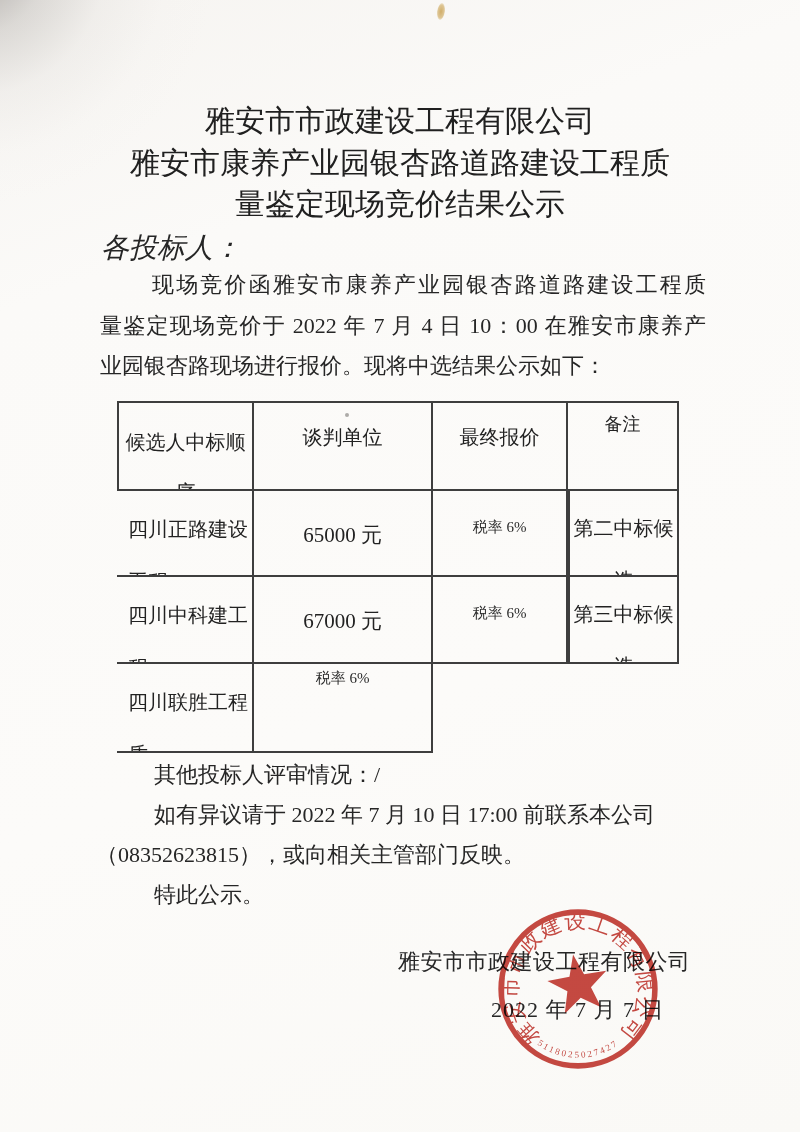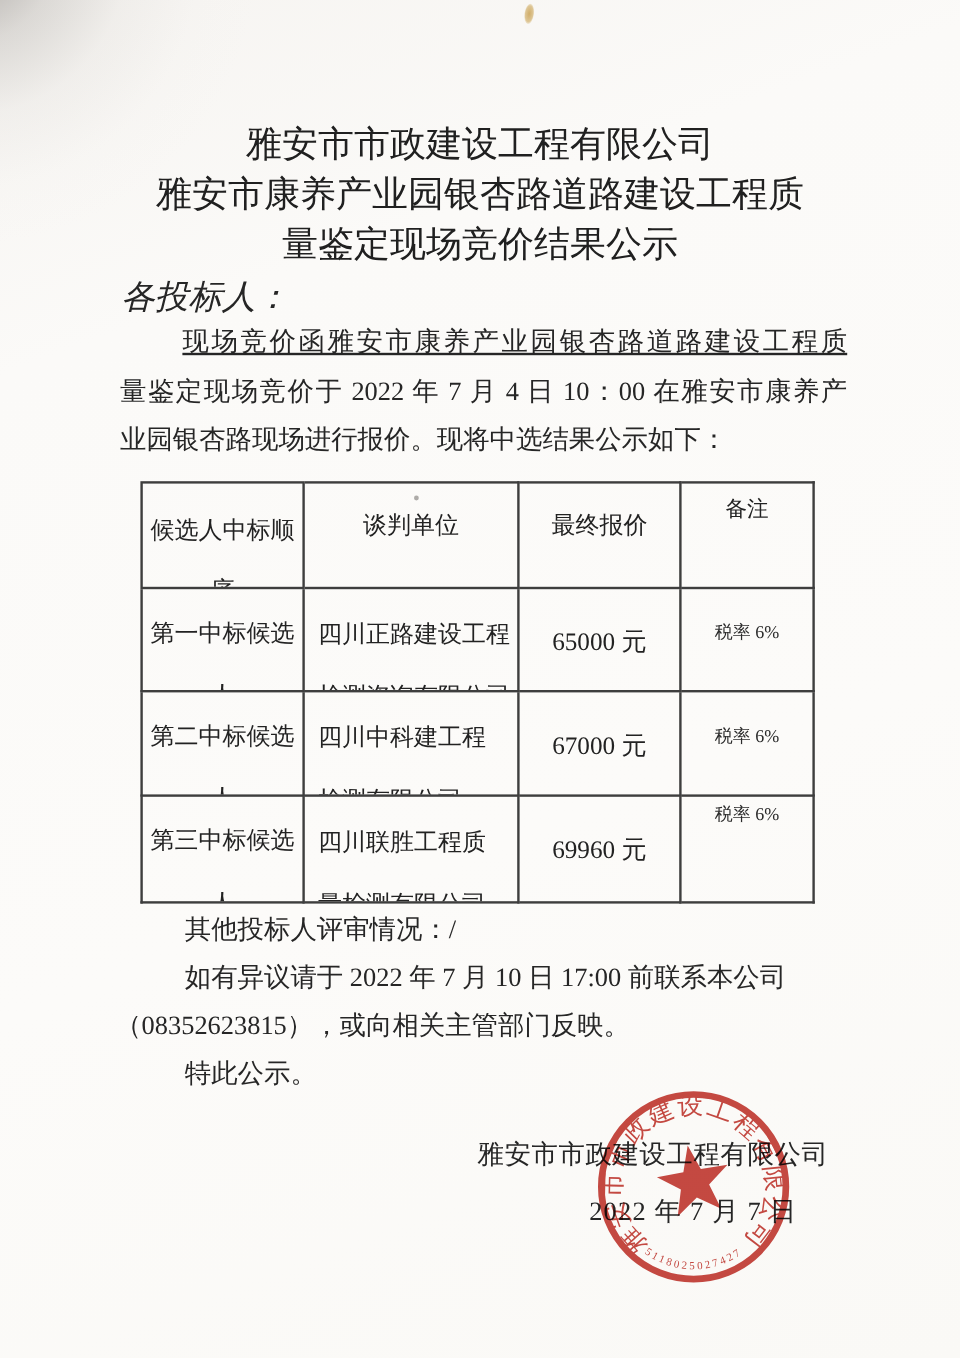--- a/index.html
+++ b/index.html
@@ -14,21 +14,21 @@
   .speck-top{position:absolute;left:437px;top:3px;width:8px;height:17px;border-radius:50%;
     background:radial-gradient(ellipse at center,#c9a050 0%,#d9bd84 55%,transparent 78%);
     transform:rotate(8deg);opacity:.85;}
   .speck-dot{position:absolute;left:345px;top:413px;width:4px;height:4px;border-radius:50%;background:#6e6a66;opacity:.55;}
 
   .title{position:absolute;left:0;top:100px;width:800px;text-align:center;
     font-size:30px;line-height:41.5px;color:#202020;}
   .salutation{position:absolute;left:101px;top:229px;font-size:28px;font-style:italic;}
   .bodytext{position:absolute;left:100px;top:265px;width:606px;font-size:22px;line-height:40.6px;}
   .bodytext .jline{text-align:justify;text-align-last:justify;}
-  .bodytext .indent{text-indent:52px;text-decoration:underline;}
+  .bodytext .indent{text-indent:52px;}
 
   .bid-table{position:absolute;left:117px;top:401px;width:562px;
     display:grid;grid-template-columns:137px 179px 135px 111px;grid-template-rows:90px 86px 87px 89px;
     font-size:20px;color:#222;border-radius:23px;}
   .cell{border-right:2px solid #3e3e3e;border-bottom:2px solid #3e3e3e;box-sizing:border-box;overflow:hidden;}
   .cell.c0{border-left:2px solid #3e3e3e;}
   .cell.r0{border-top:2px solid #3e3e3e;}
   .hc{text-align:center;padding-top:21px;}
   .hc.rank{padding-top:14px;line-height:50px;}
   .hc.note{padding-top:9px;font-size:18px;}
@@ -76,24 +76,20 @@
   <div class="bid-table">
 
     <div class="cell c0 r0 hc rank">
       <div>候选人中标顺</div>
       <div>序</div>
     </div>
     <div class="cell r0 hc">谈判单位</div>
     <div class="cell r0 hc">最终报价</div>
     <div class="cell r0 hc note">备注</div>
 
-    <div class="cell c0 rankc">
-      <div>第一中标候选</div>
-      <div>人</div>
-    </div>
     <div class="cell unitc">
       <div>四川正路建设工程</div>
       <div>检测咨询有限公司</div>
     </div>
     <div class="cell pricec">65000 元</div>
     <div class="cell notec mid">税率 6%</div>
 
     <div class="cell c0 rankc">
       <div>第二中标候选</div>
       <div>人</div>
@@ -106,21 +102,20 @@
     <div class="cell notec mid">税率 6%</div>
 
     <div class="cell c0 rankc">
       <div>第三中标候选</div>
       <div>人</div>
     </div>
     <div class="cell unitc">
       <div>四川联胜工程质</div>
       <div>量检测有限公司</div>
     </div>
-    <div class="cell pricec">69960 元</div>
     <div class="cell notec top">税率 6%</div>
   </div>
 
   <div class="line-other">其他投标人评审情况：/</div>
   <div class="line-obj1">如有异议请于 2022 年 7 月 10 日 17:00 前联系本公司</div>
   <div class="line-obj2">（08352623815），或向相关主管部门反映。</div>
   <div class="line-close">特此公示。</div>
 
   <div class="sig-company">雅安市市政建设工程有限公司</div>
   <div class="sig-date">2022 年 7 月 7 日</div>

